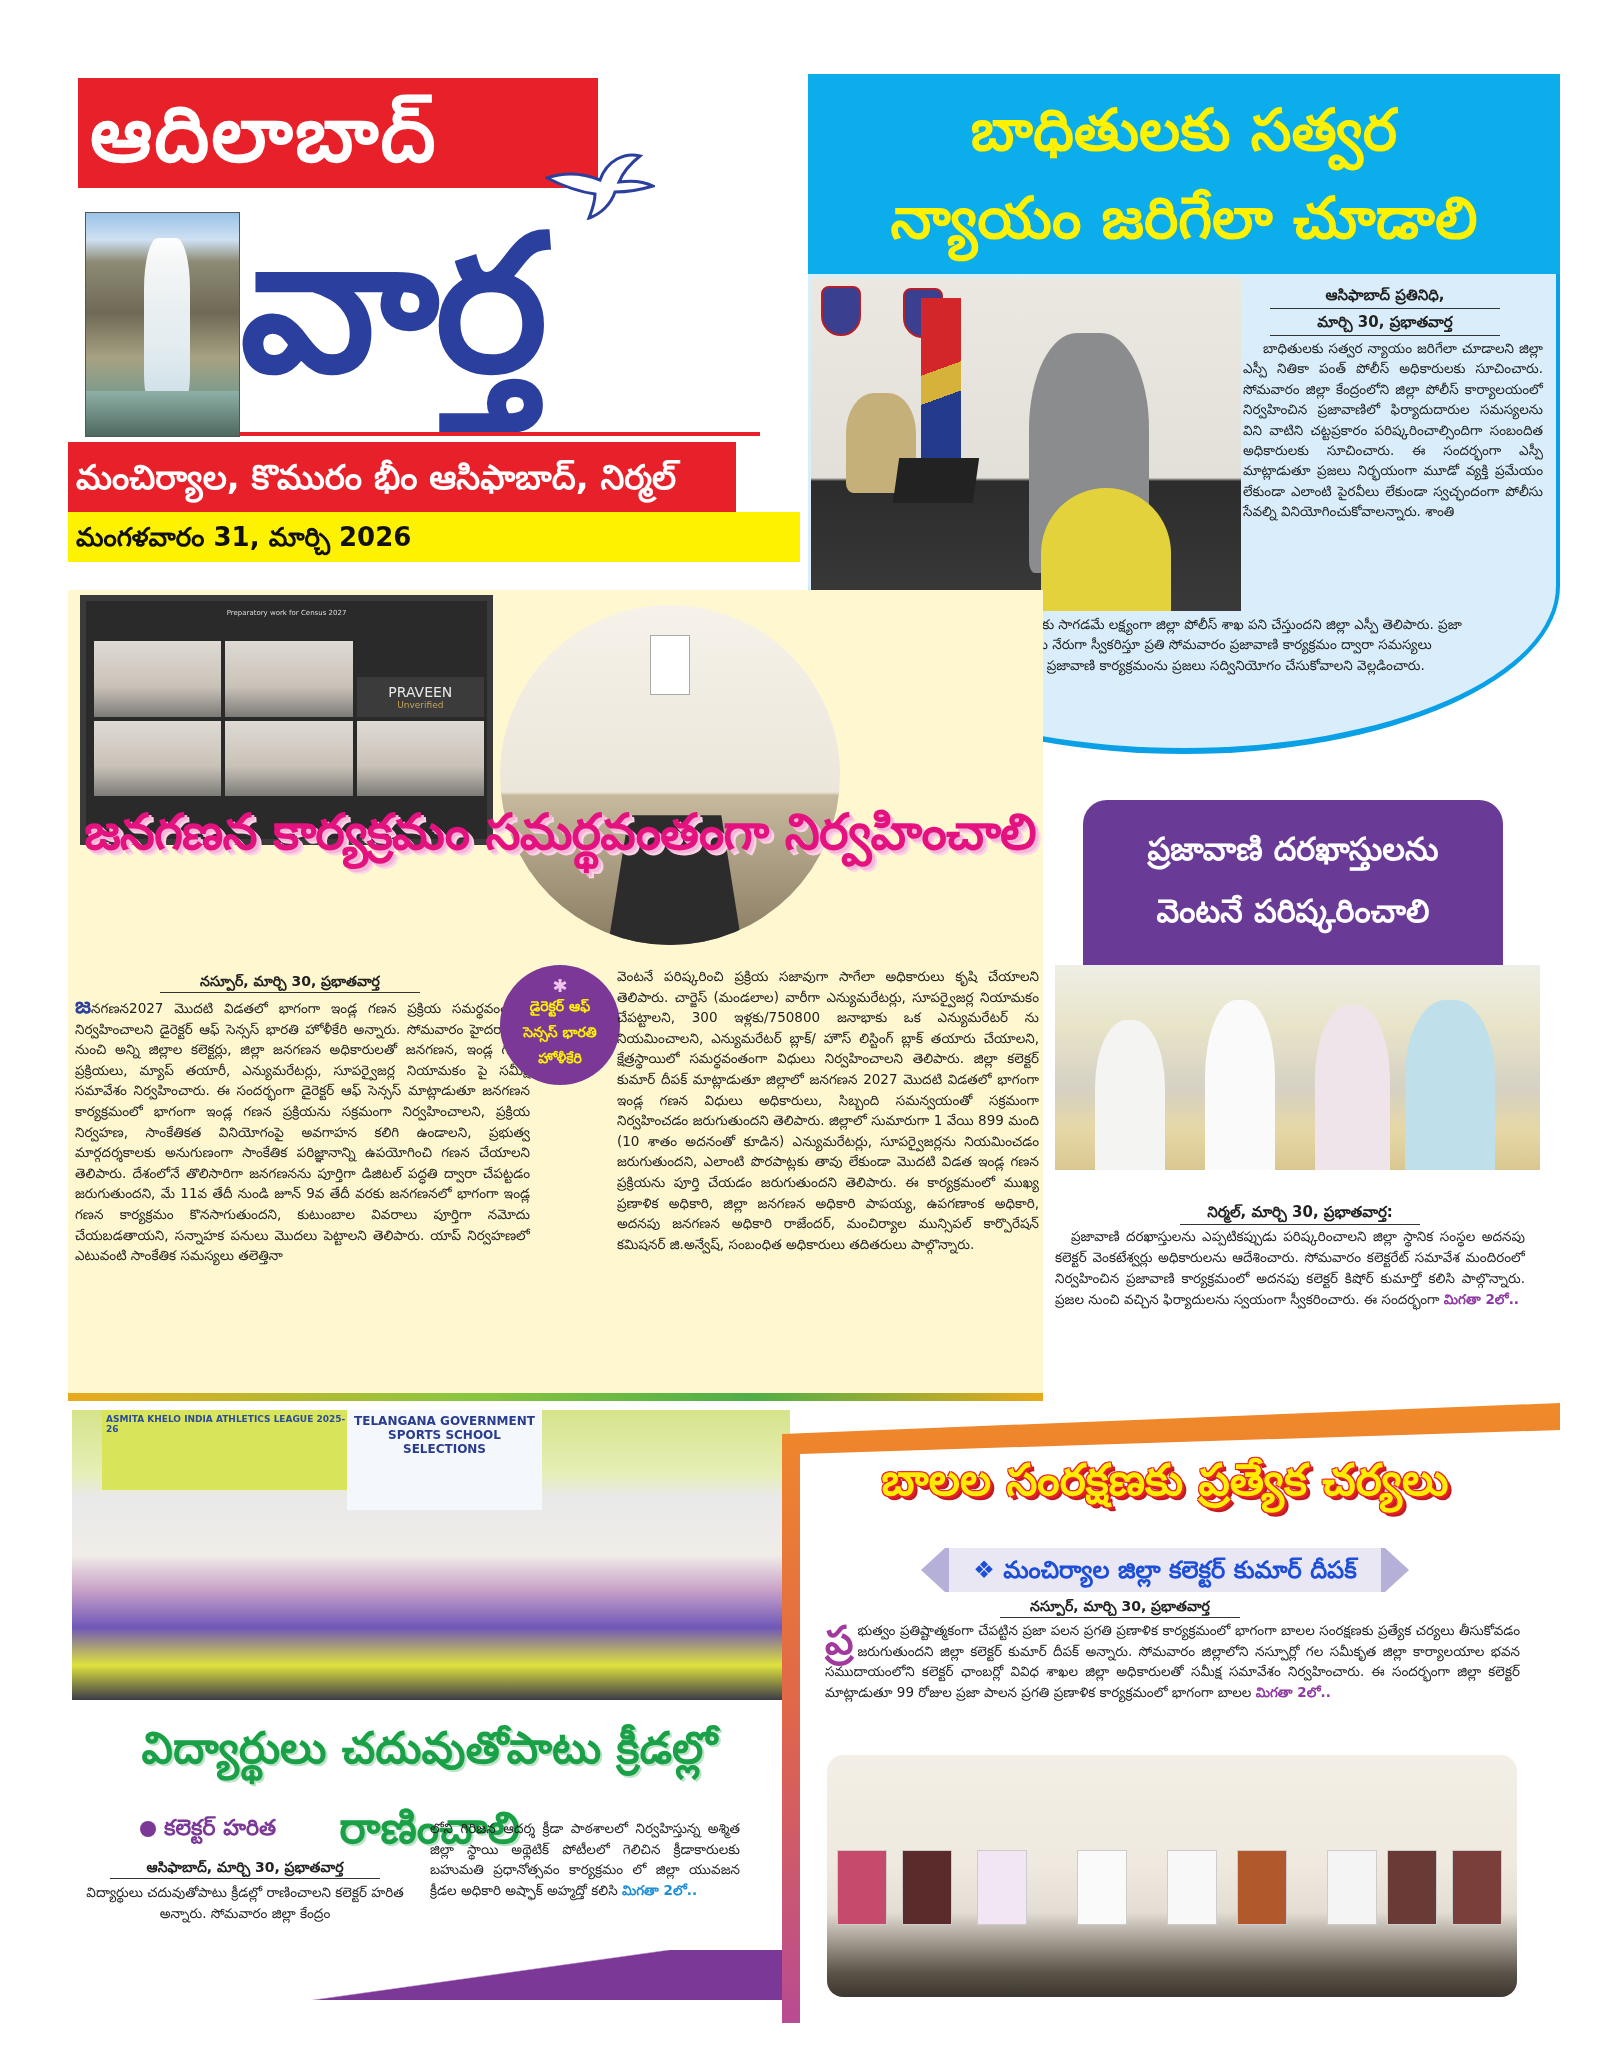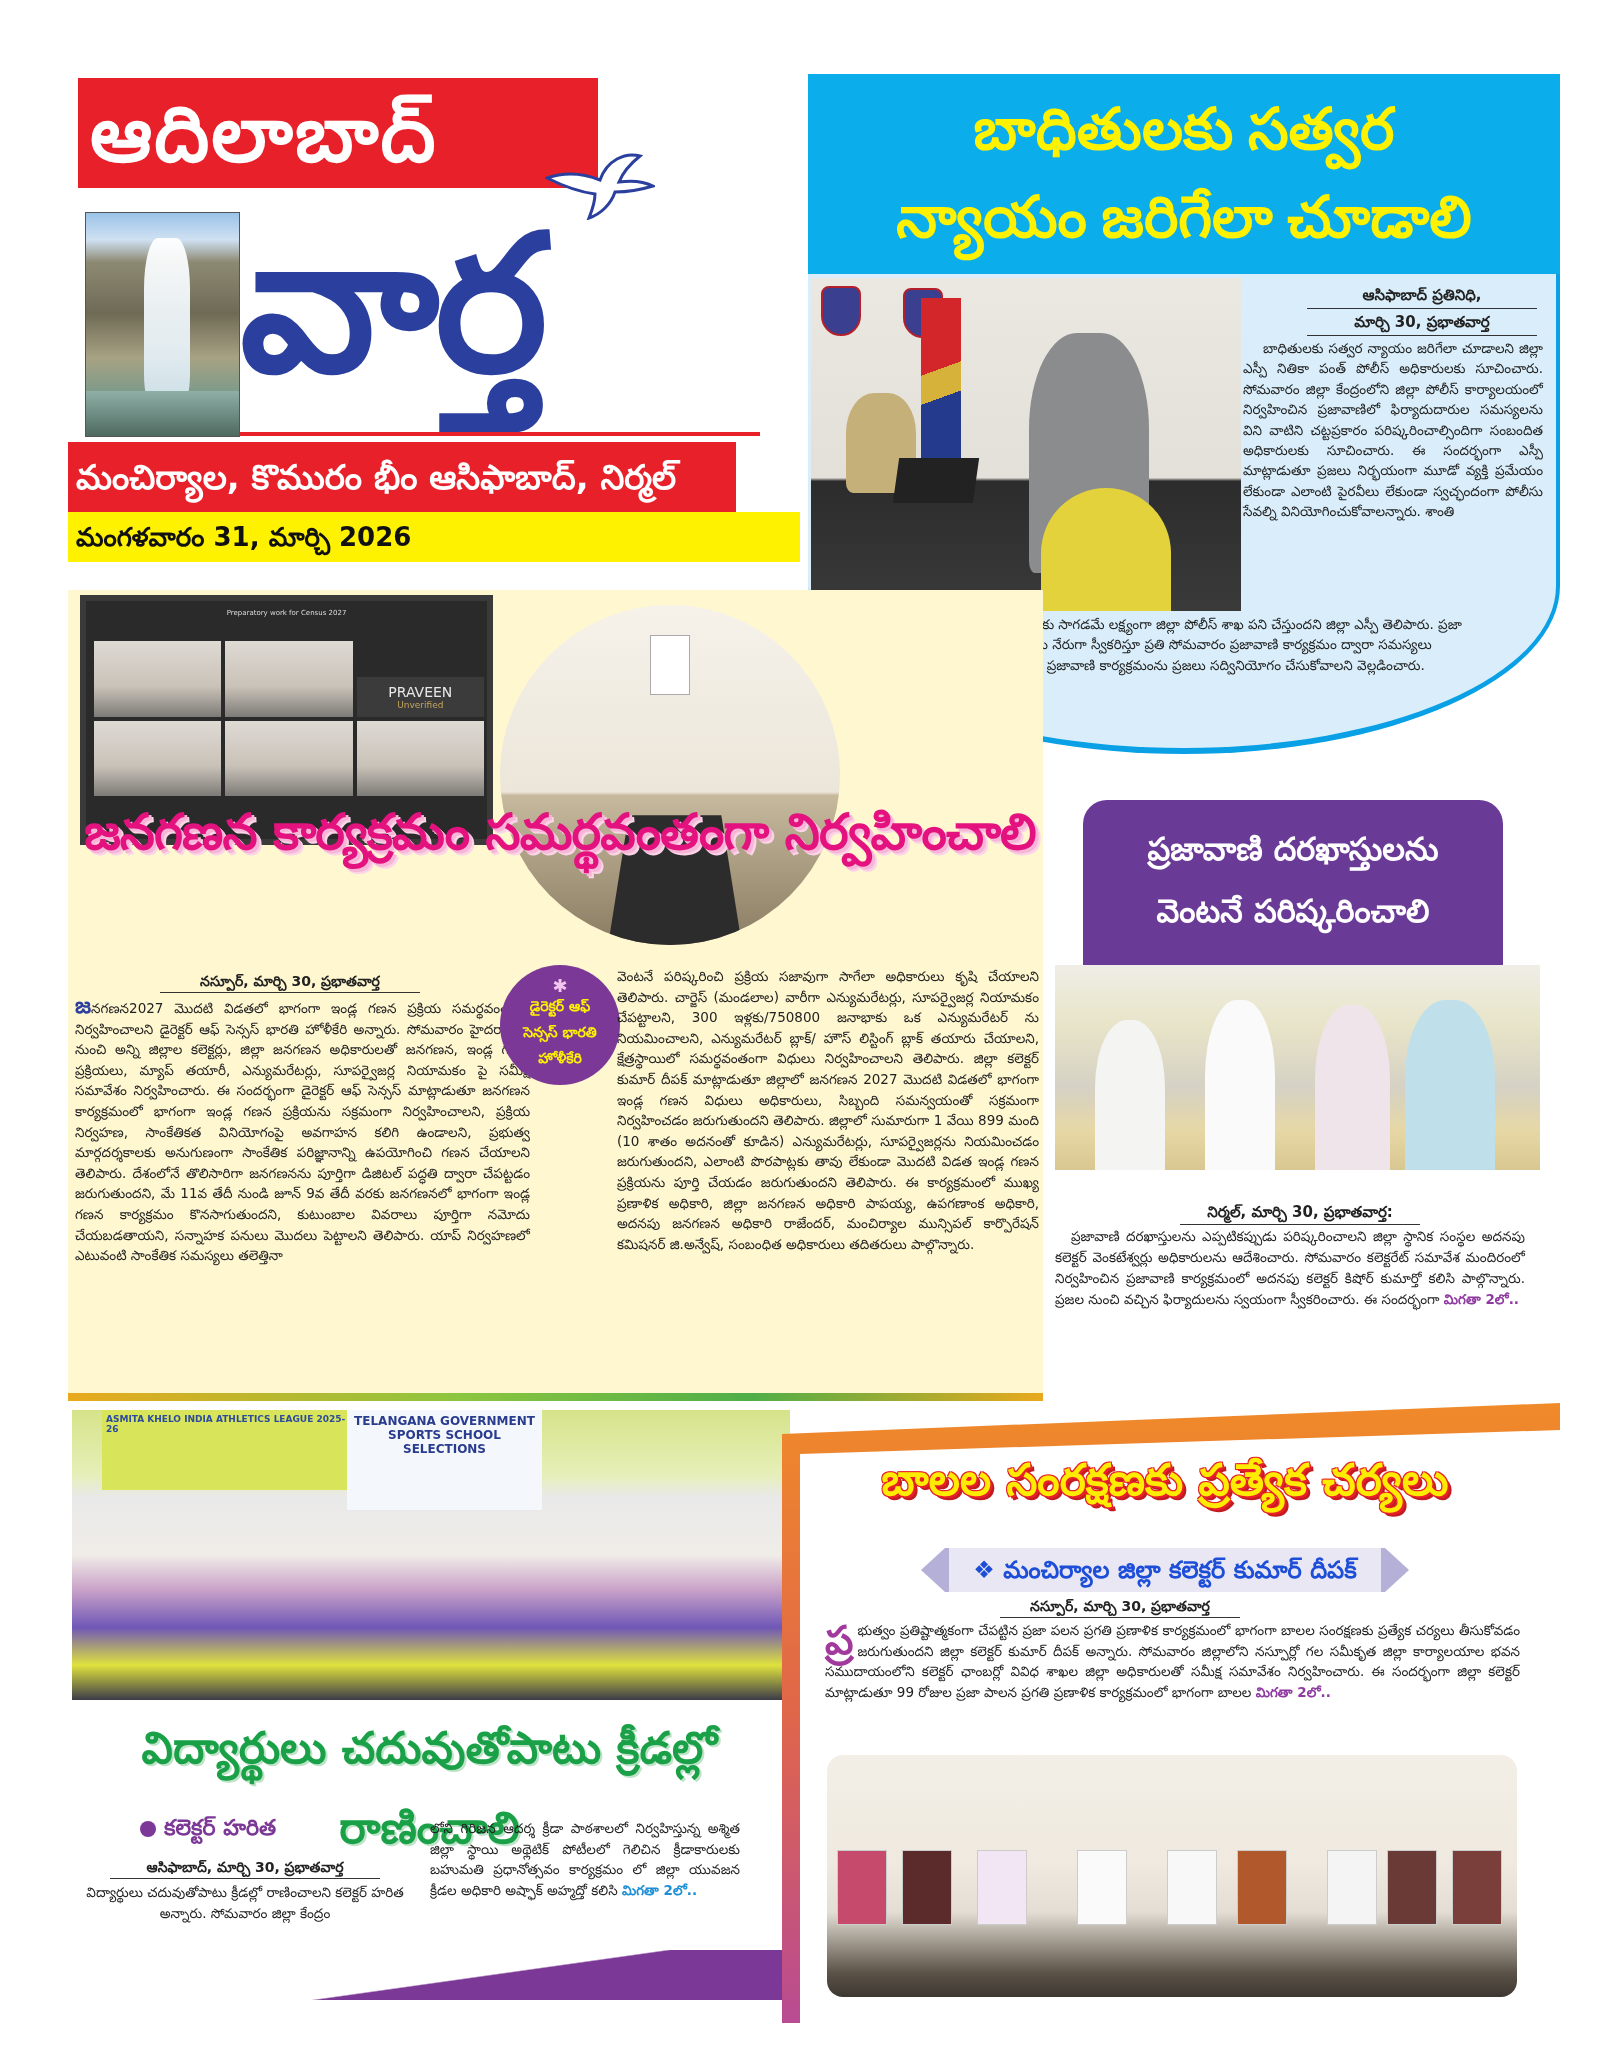--- a/index.html
+++ b/index.html
@@ -18,35 +18,35 @@
   .mast-dove { left: 545px; top: 150px; width: 110px; height: 70px; }
   .mast-varta { left: 240px; top: 190px; font-size: 190px; font-weight: bold; color: #2b3f9e; line-height: 230px; letter-spacing: -4px; }
   .mast-rule { left: 240px; top: 432px; width: 520px; height: 4px; background: #e8202a; }
   .mast-districts { left: 68px; top: 442px; width: 668px; height: 70px; background: #e8202a; color: #fff;
     font-size: 34px; font-weight: bold; line-height: 70px; padding-left: 8px; white-space: nowrap; }
   .mast-date { left: 68px; top: 512px; width: 732px; height: 50px; background: #fff200; color: #111;
     font-size: 26px; font-weight: bold; line-height: 50px; padding-left: 8px; }
 
   
   .s1-head { left: 808px; top: 74px; width: 752px; height: 200px; background: #0badeb; color: #fff200;
-    font-size: 58px; text-align: center; line-height: 88px; padding-top: 12px; font-weight: bold; font-family: Liberation Serif, serif; }
+    font-size: 58px; text-align: center; line-height: 88px; padding-top: 12px; font-weight: bold; }
   .s1-bg { left: 808px; top: 274px; width: 752px; height: 480px; background: #d9eefa;
     border-radius: 0 0 50% 50% / 0 0 35% 35%; border-bottom: 6px solid #0aa0e6; border-right: 4px solid #0aa0e6; }
   .s1-photo { left: 811px; top: 278px; width: 430px; height: 333px; overflow: hidden;
     background: linear-gradient(180deg,#ebe8e2 0%,#e3e0d9 60%,#2c2c2c 61%,#3a3a3a 100%); }
   .s1-photo .flag { position: absolute; left: 110px; top: 20px; width: 40px; height: 180px;
     background: linear-gradient(160deg,#d2262b 0 40%,#d6b23a 40% 55%,#243a8c 55%); }
   .s1-photo .badge1, .s1-photo .badge2 { position: absolute; width: 40px; height: 50px; border-radius: 8px 8px 20px 20px; background: #3b3f8f; border: 2px solid #b31f2b; }
   .s1-photo .badge1 { left: 10px; top: 8px; }
   .s1-photo .badge2 { left: 92px; top: 10px; }
   .s1-photo .officer { position: absolute; left: 35px; top: 115px; width: 70px; height: 100px; background: #c5b07a; border-radius: 40% 40% 10% 10%; }
   .s1-photo .man { position: absolute; left: 218px; top: 55px; width: 120px; height: 240px; background: #8b8c8e; border-radius: 40% 40% 5% 5%; }
   .s1-photo .woman { position: absolute; left: 230px; top: 210px; width: 130px; height: 130px; background: #e3d23c; border-radius: 50% 50% 0 0; }
   .s1-photo .laptop { position: absolute; left: 85px; top: 180px; width: 80px; height: 45px; background: #222; transform: skewX(-8deg); }
-  .s1-dateline { left: 1287px; top: 282px; width: 270px; text-align: center; font-size: 15px; font-weight: bold; line-height: 26px; }
+  .s1-dateline { left: 1250px; top: 282px; width: 270px; text-align: center; font-size: 15px; font-weight: bold; line-height: 26px; }
   .s1-dateline span { display: block; border-bottom: 1px solid #333; margin: 0 20px; }
   .s1-body-right { left: 1243px; top: 338px; width: 300px; font-size: 13.5px; line-height: 20.4px; text-align: justify; text-indent: 20px; }
   .s1-body-bottom { left: 880px; top: 614px; width: 600px; font-size: 13.5px; line-height: 20.4px; text-align: center; }
 
   
   .s2-bg { left: 68px; top: 590px; width: 975px; height: 810px; background: #fff7d0; }
   .s2-screen { left: 80px; top: 595px; width: 413px; height: 250px; background: #2a2a2a; border: 6px solid #3a3a3a; border-radius: 0; }
   .s2-screen .cap { position: absolute; left: 0; top: 8px; width: 100%; text-align: center; color: #ddd; font-size: 7px; }
   .s2-grid { position: absolute; left: 8px; top: 40px; width: 390px; height: 155px; display: grid; grid-template-columns: repeat(3,1fr); grid-template-rows: repeat(2,1fr); gap: 4px; }
   .s2-grid div { background: linear-gradient(180deg,#dedad4,#c9c2b8 60%,#7d7b77); }

